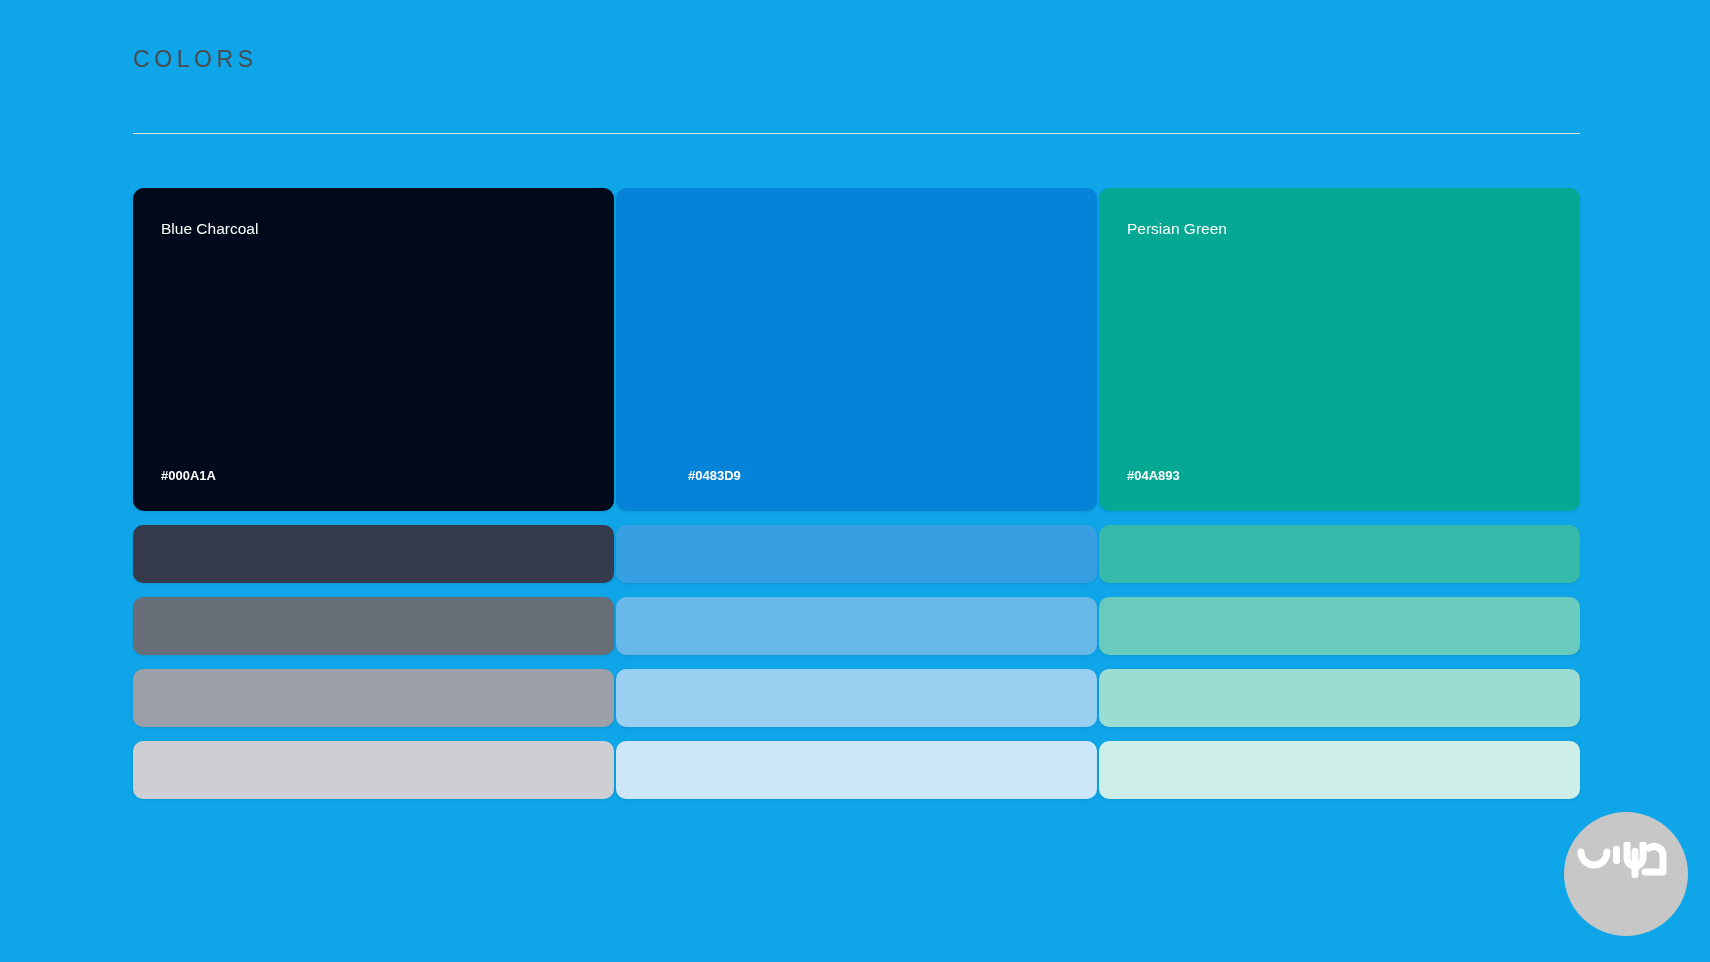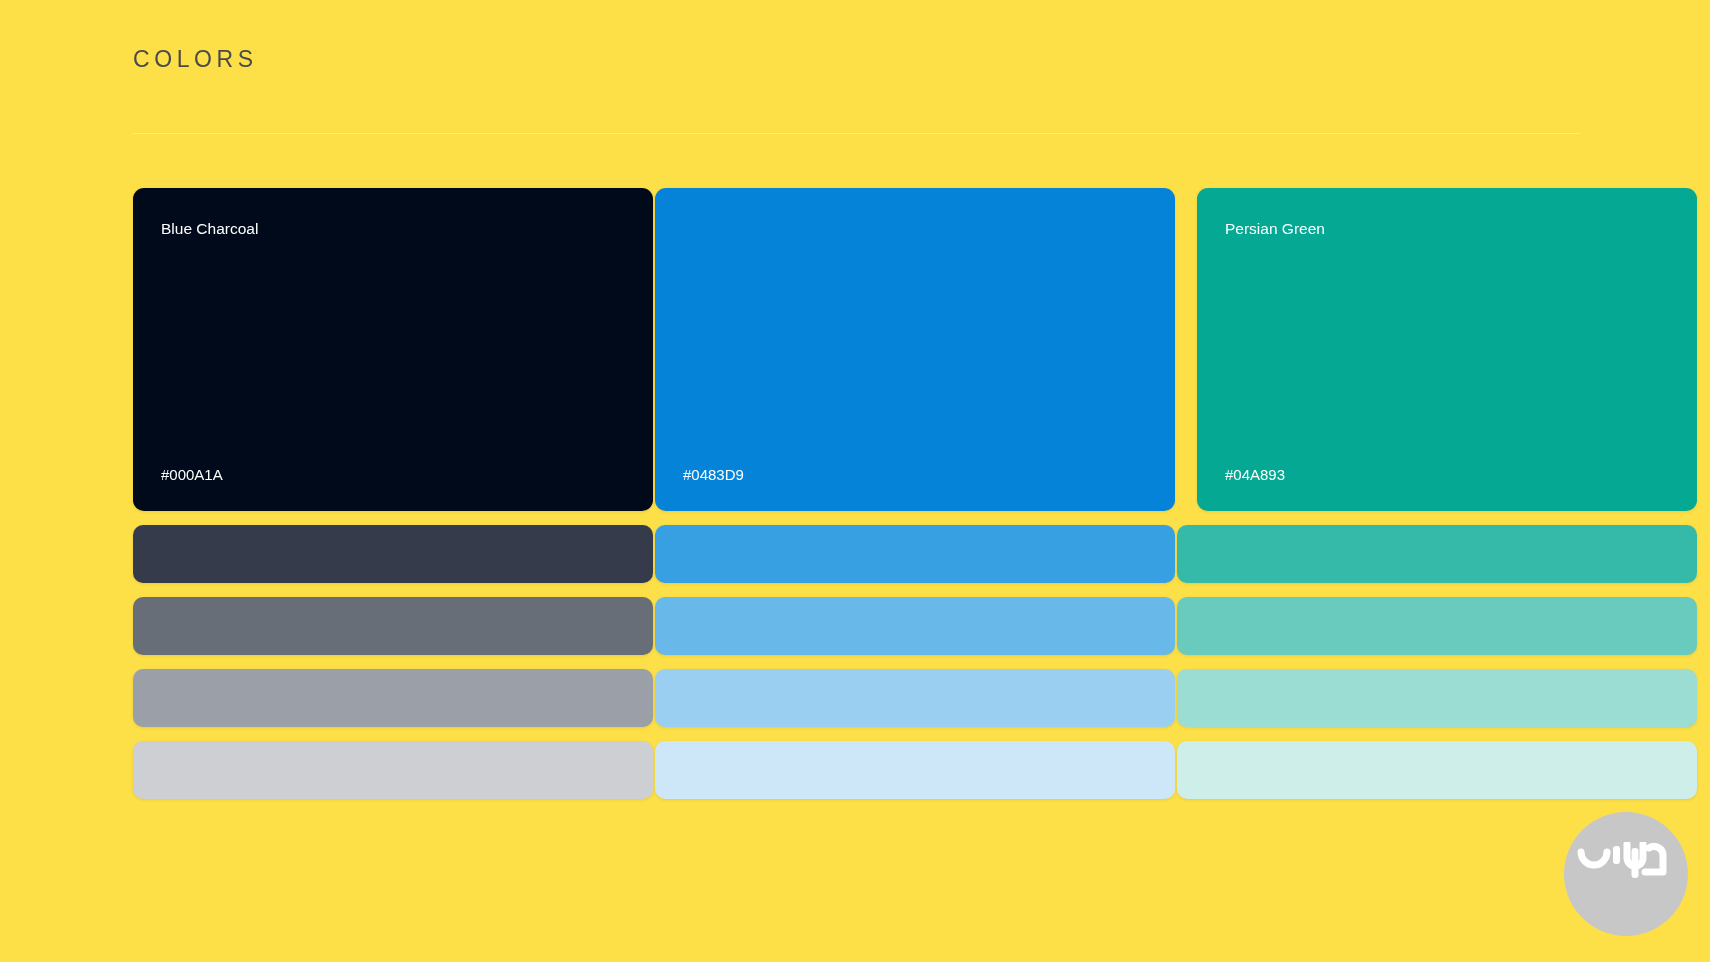--- a/index.html
+++ b/index.html
@@ -42,21 +42,21 @@
     width: 1447px;
     height: 1px;
     background: #e4e5e7;
   }
 
   
   .palette {
     position: absolute;
     left: 133px;
     top: 188px;
-    width: 1564px;
+    width: 1447px;
     display: flex;
     gap: 2px;
   }
 
   .column {
     flex: 1;
     display: flex;
     flex-direction: column;
     gap: 14px;
     min-width: 0;
@@ -81,22 +81,22 @@
 
   .swatch-meta {
     margin-top: auto;
     display: flex;
     flex-direction: column;
     gap: 21px;
   }
 
   .swatch-hex,
   .swatch-rgb {
-    font-size: 15px;
-    font-weight: 400;
+    font-size: 13px;
+    font-weight: 700;
     color: #ffffff;
     line-height: 1.1;
   }
 
   .swatch-tint {
     height: 58px;
     border-radius: 10px;
     box-shadow: 0 1px 3px rgba(0,0,0,0.10);
   }
 
@@ -117,21 +117,21 @@
 
   .watermark svg {
     display: block;
     margin-top: -12px;
     margin-left: -6px;
   }
 </style>
 </head>
 <body>
 
-<div class="page" style="background: #fde047;">
+<div class="page" style="background: #0ea5e9;">
 
   <div class="header">
     <div class="page-title">COLORS</div>
   </div>
 
   <div class="divider" style="background: rgb(228, 229, 231);"></div>
 
   <div class="palette">
 
     <div class="column">
@@ -143,31 +143,31 @@
       </div>
       <div class="swatch-tint" id="tint-0-0" style="background: rgb(53, 59, 74);"></div>
       <div class="swatch-tint" id="tint-0-1" style="background: rgb(104, 110, 120);"></div>
       <div class="swatch-tint" id="tint-0-2" style="background: rgb(155, 159, 167);"></div>
       <div class="swatch-tint" id="tint-0-3" style="background: rgb(205, 207, 211);"></div>
     </div>
 
     <div class="column">
       <div class="swatch-main" id="main-1" style="background: rgb(4, 131, 217);">
         <div class="swatch-meta">
-          <div class="swatch-hex" style="color: rgb(255, 255, 255);">#0483D9</div>
+          <div class="swatch-hex" style="color: rgb(255, 255, 255); margin-left: 44px;">#0483D9</div>
         </div>
       </div>
       <div class="swatch-tint" id="tint-1-0" style="background: rgb(54, 160, 227);"></div>
       <div class="swatch-tint" id="tint-1-1" style="background: rgb(104, 184, 234);"></div>
       <div class="swatch-tint" id="tint-1-2" style="background: rgb(155, 207, 241);"></div>
       <div class="swatch-tint" id="tint-1-3" style="background: rgb(205, 231, 248);"></div>
     </div>
 
     <div class="column">
-      <div class="swatch-main" id="main-2" style="background: rgb(4, 168, 147); margin-left: 20px;">
+      <div class="swatch-main" id="main-2" style="background: rgb(4, 168, 147);">
         <div class="swatch-name" style="color: rgb(255, 255, 255);">Persian Green</div>
         <div class="swatch-meta">
           <div class="swatch-hex" style="color: rgb(255, 255, 255);">#04A893</div>
         </div>
       </div>
       <div class="swatch-tint" id="tint-2-0" style="background: rgb(53, 185, 168);"></div>
       <div class="swatch-tint" id="tint-2-1" style="background: rgb(104, 203, 190);"></div>
       <div class="swatch-tint" id="tint-2-2" style="background: rgb(155, 220, 211);"></div>
       <div class="swatch-tint" id="tint-2-3" style="background: rgb(205, 238, 233);"></div>
     </div>

